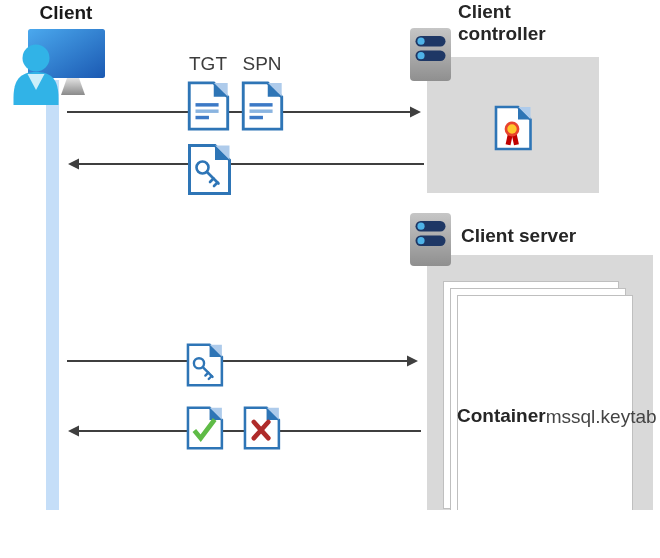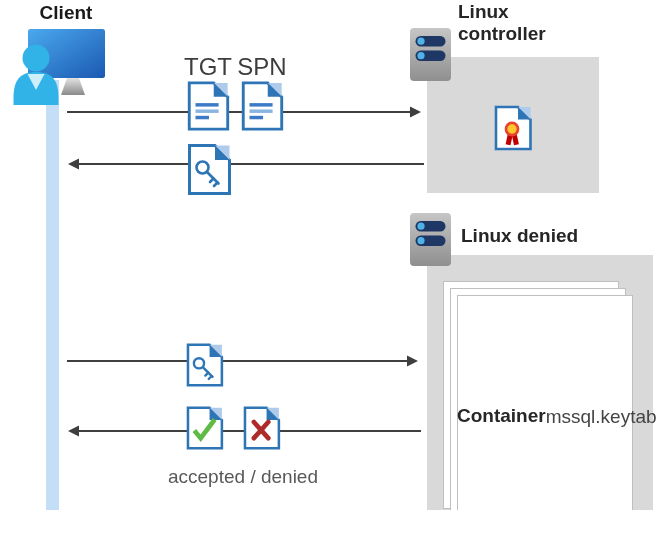--- a/index.html
+++ b/index.html
@@ -2,21 +2,21 @@
 <html><head>
 <meta charset="utf-8">
 <style>
   html,body{margin:0;padding:0;background:#fff;}
   #canvas{
     position:relative;width:660px;height:510px;background:#fff;overflow:hidden;
     font-family:"Liberation Sans",sans-serif;
   }
   .abs{position:absolute;}
   .title{font-size:19px;font-weight:700;color:#262626;line-height:22px;}
-  .small-label{font-size:24px;font-weight:400;color:#3d3d3d;text-align:center;}
+  .small-label{font-size:19px;font-weight:400;color:#3d3d3d;text-align:center;}
   .muted-label{font-size:19px;font-weight:400;color:#595959;text-align:center;}
   .gray-box{background:#D9D9D9;z-index:0;}
   .card{background:#fff;border:1px solid #BFBFBF;box-sizing:border-box;z-index:1;}
   .icon-layer{z-index:3;}
   #arrows{z-index:2;pointer-events:none;}
   .card-content{
     position:absolute;left:457px;top:295px;width:176px;height:228px;z-index:1;
     display:flex;flex-direction:row;align-items:center;box-sizing:border-box;justify-content:space-between;
   }
   .timeline{
@@ -107,21 +107,21 @@
           <stop offset="1" stop-color="#8f8f8f"></stop>
       </linearGradient>
     </defs>
     <rect x="1" y="1" width="41" height="53" rx="4" fill="url(#srv1)"></rect>
     <rect x="6.5" y="9" width="30" height="10.5" rx="5.2" fill="#1E3765"></rect>
     <circle cx="12" cy="14.2" r="3.6" fill="#4FB3E8"></circle>
     <rect x="6.5" y="23.5" width="30" height="10.5" rx="5.2" fill="#1E3765"></rect>
     <circle cx="12" cy="28.7" r="3.6" fill="#4FB3E8"></circle>
   </svg>
 
-  <div class="abs title" style="left:458px;top:1px;width:120px;">Linux controller</div>
+  <div class="abs title" style="left:458px;top:1px;width:120px;">Client controller</div>
 
   <svg class="abs" style="left:493px;top:105px;z-index:1;" width="40" height="46" viewBox="0 0 40 46">
     <path d="M3 2 H25 L37.5 14.5 V44 H3 Z" fill="#fff" stroke="#2E75B6" stroke-width="2.6"></path>
     <polygon points="25,2 37.5,2 37.5,14.5" fill="#AECBEB"></polygon>
     <polygon points="25,2 37.5,14.5 25,14.5" fill="#2E75B6"></polygon>
     <rect x="14" y="26" width="5" height="14" fill="#C00000" transform="rotate(12 16.5 33)"></rect>
     <rect x="19.5" y="26" width="5" height="14" fill="#C00000" transform="rotate(-12 22 33)"></rect>
     <circle cx="19" cy="24" r="7.4" fill="#E8432D"></circle>
     <circle cx="19" cy="24" r="4.7" fill="#FFC72C"></circle>
   </svg>
@@ -135,21 +135,21 @@
           <stop offset="1" stop-color="#8f8f8f"></stop>
       </linearGradient>
     </defs>
     <rect x="1" y="1" width="41" height="53" rx="4" fill="url(#srv2)"></rect>
     <rect x="6.5" y="9" width="30" height="10.5" rx="5.2" fill="#1E3765"></rect>
     <circle cx="12" cy="14.2" r="3.6" fill="#4FB3E8"></circle>
     <rect x="6.5" y="23.5" width="30" height="10.5" rx="5.2" fill="#1E3765"></rect>
     <circle cx="12" cy="28.7" r="3.6" fill="#4FB3E8"></circle>
   </svg>
 
-  <div class="abs title" style="left:461px;top:225px;width:180px;">Linux denied</div>
+  <div class="abs title" style="left:461px;top:225px;width:180px;">Client server</div>
 
   <div class="abs card" style="left:443px;top:281px;width:176px;height:228px;"></div>
   <div class="abs card" style="left:450px;top:288px;width:176px;height:228px;"></div>
   <div class="abs card" style="left:457px;top:295px;width:176px;height:228px;"></div>
 
   <div class="card-content">
     <div class="title" style="margin-top:14px;">Container</div>
 
     <svg style="margin-top:17px;" width="38" height="47" viewBox="0 0 38 47">
       <defs>
@@ -200,15 +200,14 @@
   <svg class="abs icon-layer" style="left:242px;top:405px;" width="39" height="46" viewBox="0 0 46 52">
     <path d="M3.5 2 H29 L43.5 16.5 V50 H3.5 Z" fill="#fff" stroke="#2E75B6" stroke-width="3"></path>
     <polygon points="29,2 43.5,2 43.5,16.5" fill="#AECBEB"></polygon>
     <polygon points="29,2 43.5,16.5 29,16.5" fill="#2E75B6"></polygon>
     <g stroke="#AF2B2A" stroke-width="5.5" stroke-linecap="round">
       <path d="M14 19 L31 38"></path>
       <path d="M31 19 L14 38"></path>
     </g>
   </svg>
 
-  <div class="abs muted-label" style="left:130px;top:466px;width:226px;">accepted / denied</div>
 
 </div>
 
 </body></html>

